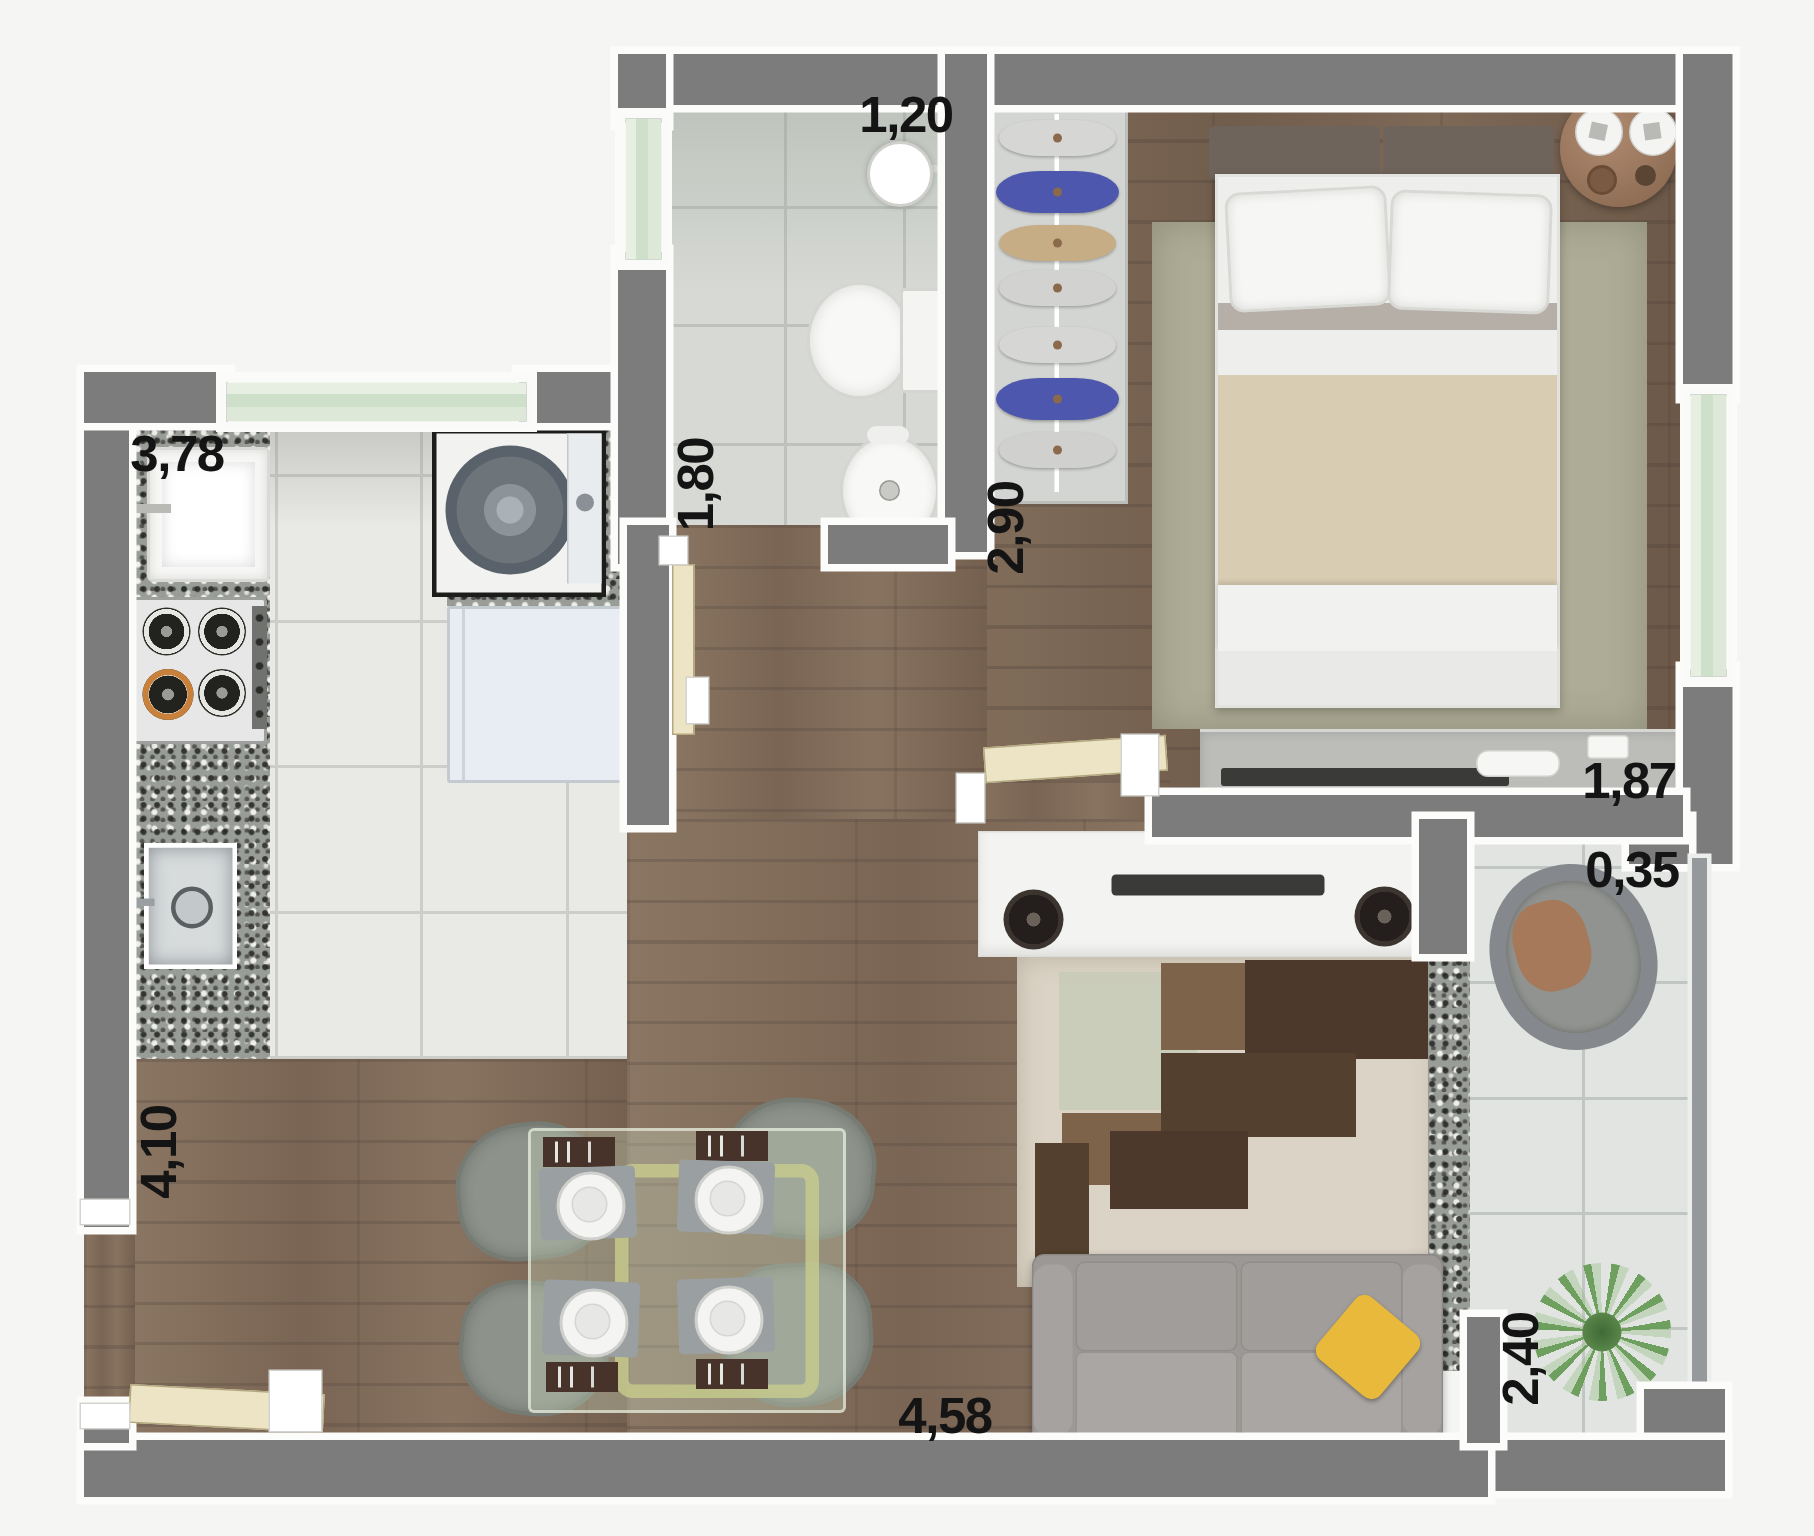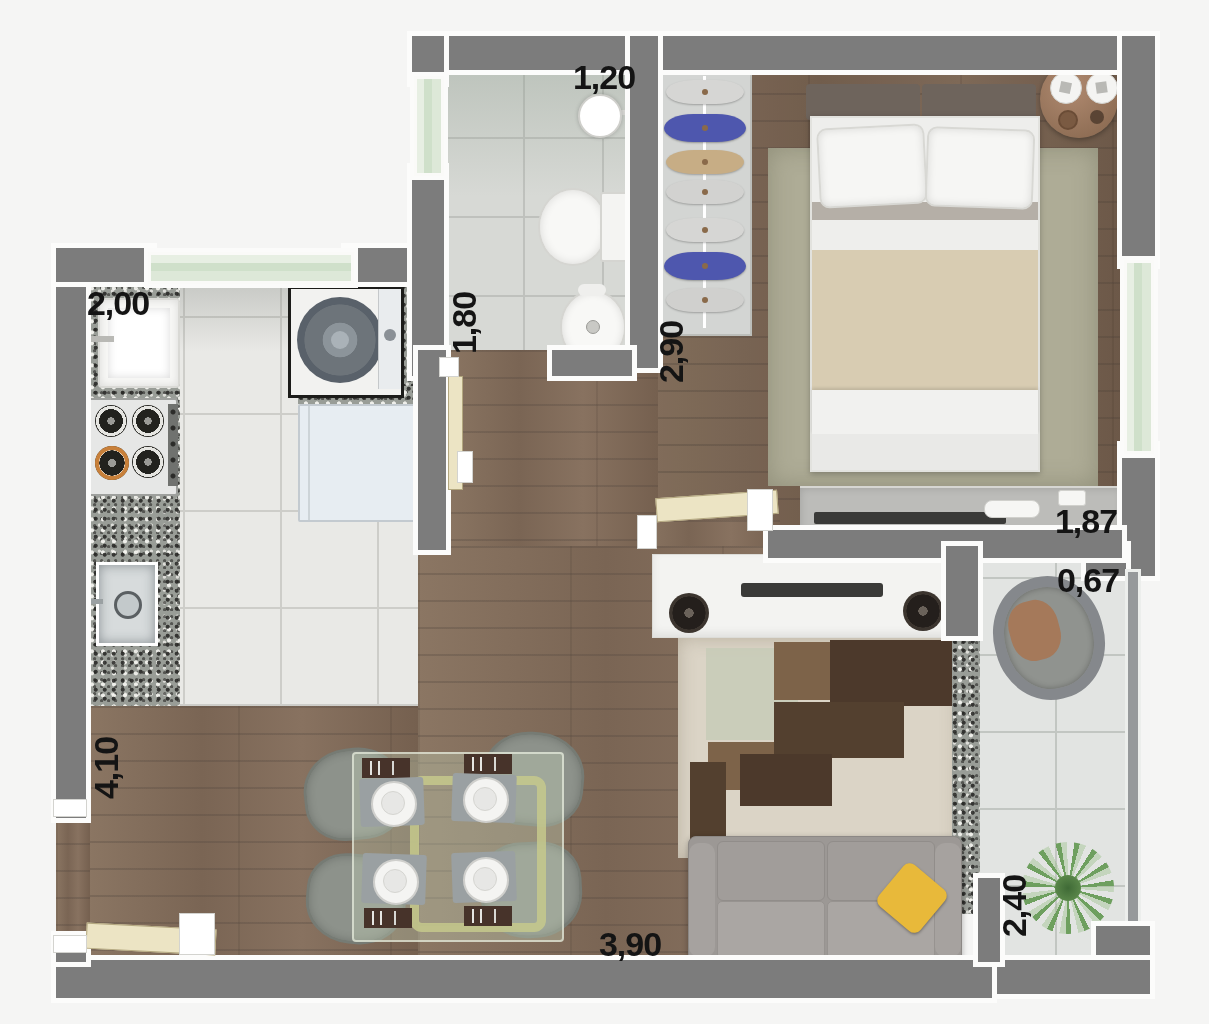--- a/index.html
+++ b/index.html
@@ -292,23 +292,23 @@
 
   <div class="jamb" style="left:638px;top:516px;width:18px;height:32px;"></div>
   <div class="door" style="left:656px;top:494px;width:120px;height:22px;transform:rotate(-4deg);"></div>
   <div class="jamb" style="left:748px;top:490px;width:24px;height:40px;"></div>
 
   <div class="jamb" style="left:54px;top:800px;width:32px;height:16px;"></div>
   <div class="jamb" style="left:54px;top:936px;width:32px;height:16px;"></div>
   <div class="door" style="left:86px;top:926px;width:128px;height:24px;transform:rotate(3deg);"></div>
   <div class="jamb" style="left:180px;top:914px;width:34px;height:40px;"></div>
 
-  <div class="dim" style="left:118px;top:303px;">2,00</div>
+  <div class="dim" style="left:118px;top:303px;">3,78</div>
   <div class="dim" style="left:604px;top:77px;">1,20</div>
   <div class="dim rot" style="left:464px;top:323px;">1,80</div>
   <div class="dim rot" style="left:671px;top:352px;">2,90</div>
   <div class="dim" style="left:1086px;top:521px;">1,87</div>
-  <div class="dim" style="left:1088px;top:580px;">0,67</div>
+  <div class="dim" style="left:1088px;top:580px;">0,35</div>
   <div class="dim rot" style="left:106px;top:768px;">4,10</div>
-  <div class="dim" style="left:630px;top:944px;">3,90</div>
+  <div class="dim" style="left:630px;top:944px;">4,58</div>
   <div class="dim rot" style="left:1014px;top:906px;">2,40</div>
 
 </div>
 
 </body></html>

